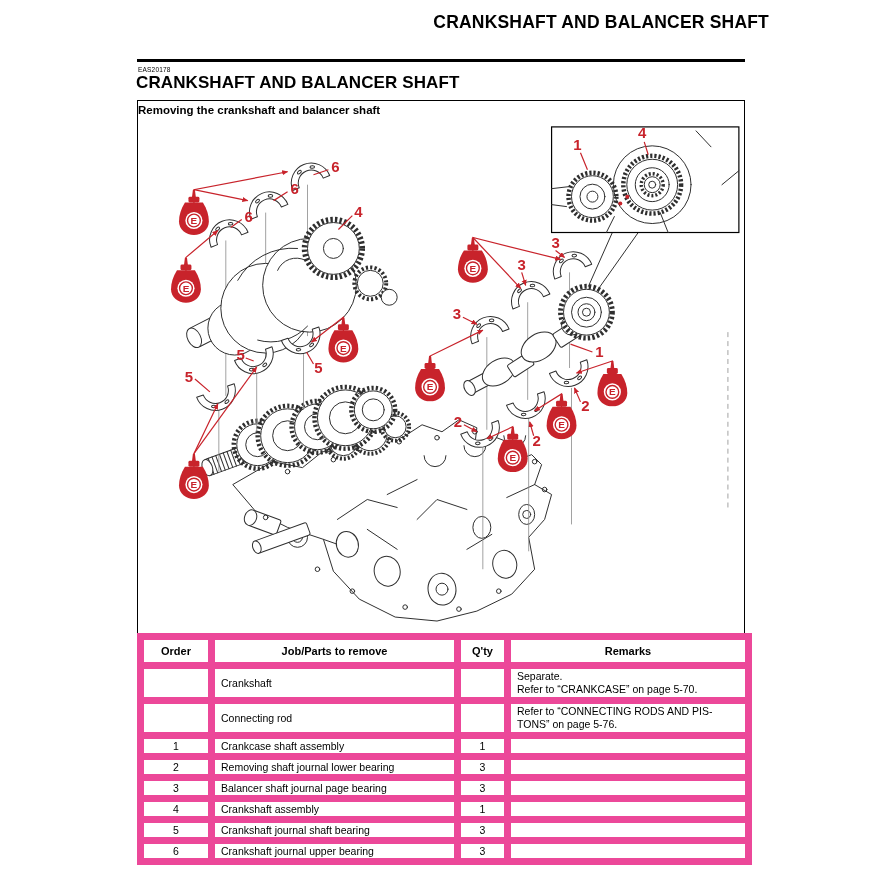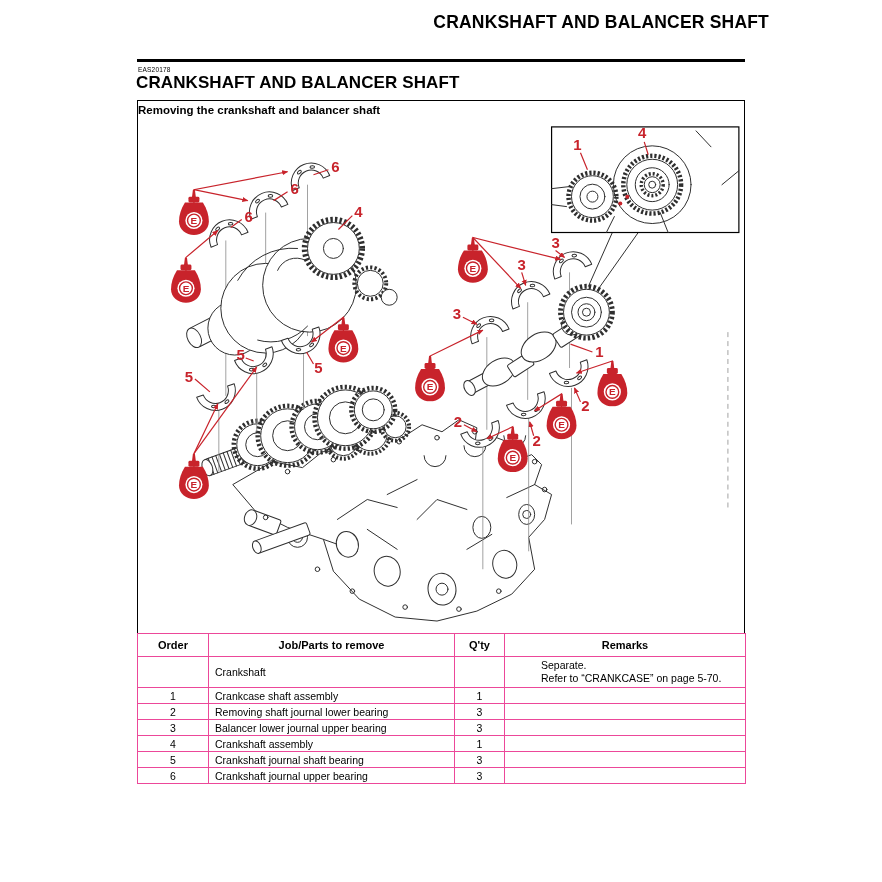--- a/index.html
+++ b/index.html
@@ -15,25 +15,25 @@
   
   .ln{fill:none;stroke:#2f2f2f;stroke-width:1;stroke-linejoin:round;stroke-linecap:round;}
   .lnf{fill:#ffffff;stroke:#2f2f2f;stroke-width:1;stroke-linejoin:round;}
   .teeth{fill:none;stroke:#2f2f2f;}
   .thin{fill:none;stroke:#8a8a8a;stroke-width:.8;}
   .red{stroke:#c8232b;stroke-width:1.2;fill:none;}
   .callout{font:bold 15px "Liberation Sans",sans-serif;fill:#c8232b;text-anchor:middle;}
   .oil-e{font:bold 10px "Liberation Sans",sans-serif;fill:#c8232b;text-anchor:middle;}
   
   .parts-table{position:absolute;left:137px;top:633px;width:608px;border-collapse:collapse;table-layout:fixed;}
-  .parts-table th,.parts-table td{border:1px solid #ec4899;font-size:10.5px;padding:1px 6px;vertical-align:middle;overflow:hidden;}
+  .parts-table th,.parts-table td{border:7px solid #ec4899;font-size:10.5px;padding:1px 6px;vertical-align:middle;overflow:hidden;}
   .parts-table th{font-size:11px;font-weight:bold;text-align:center;height:20px;padding:1px 2px;}
   .ctr{text-align:center;}
   .r-tall{height:31px;} .r-mid{height:25px;} .r-std{height:16px;}
-  .rem{line-height:13px;display:block;margin-left:30px;}
+  .rem{line-height:13px;display:block;}
 </style>
 </head>
 <body>
 
 <div class="canvas">
 
   <div class="running-header">CRANKSHAFT AND BALANCER SHAFT</div>
   <div class="header-rule"></div>
   <div class="section-code">EAS20178</div>
   <div class="section-title">CRANKSHAFT AND BALANCER SHAFT</div>
@@ -287,35 +287,44 @@
     </tr>
     <tr class="r-tall">
       <td class="ctr"></td>
       <td>Crankshaft</td>
       <td class="ctr"></td>
       <td>
             <span class="rem">Separate.</span>
             <span class="rem">Refer to “CRANKCASE” on page 5-70.</span>
           </td>
     </tr>
+    <tr class="r-mid">
+      <td class="ctr"></td>
+      <td>Connecting rod</td>
+      <td class="ctr"></td>
+      <td>
+            <span class="rem">Refer to “CONNECTING RODS AND PIS-</span>
+            <span class="rem">TONS” on page 5-76.</span>
+          </td>
+    </tr>
     <tr class="r-std">
       <td class="ctr">1</td>
       <td>Crankcase shaft assembly</td>
       <td class="ctr">1</td>
       <td></td>
     </tr>
     <tr class="r-std">
       <td class="ctr">2</td>
       <td>Removing shaft journal lower bearing</td>
       <td class="ctr">3</td>
       <td></td>
     </tr>
     <tr class="r-std">
       <td class="ctr">3</td>
-      <td>Balancer lower journal upper bearing</td>
+      <td>Balancer shaft journal page bearing</td>
       <td class="ctr">3</td>
       <td></td>
     </tr>
     <tr class="r-std">
       <td class="ctr">4</td>
       <td>Crankshaft assembly</td>
       <td class="ctr">1</td>
       <td></td>
     </tr>
     <tr class="r-std">

